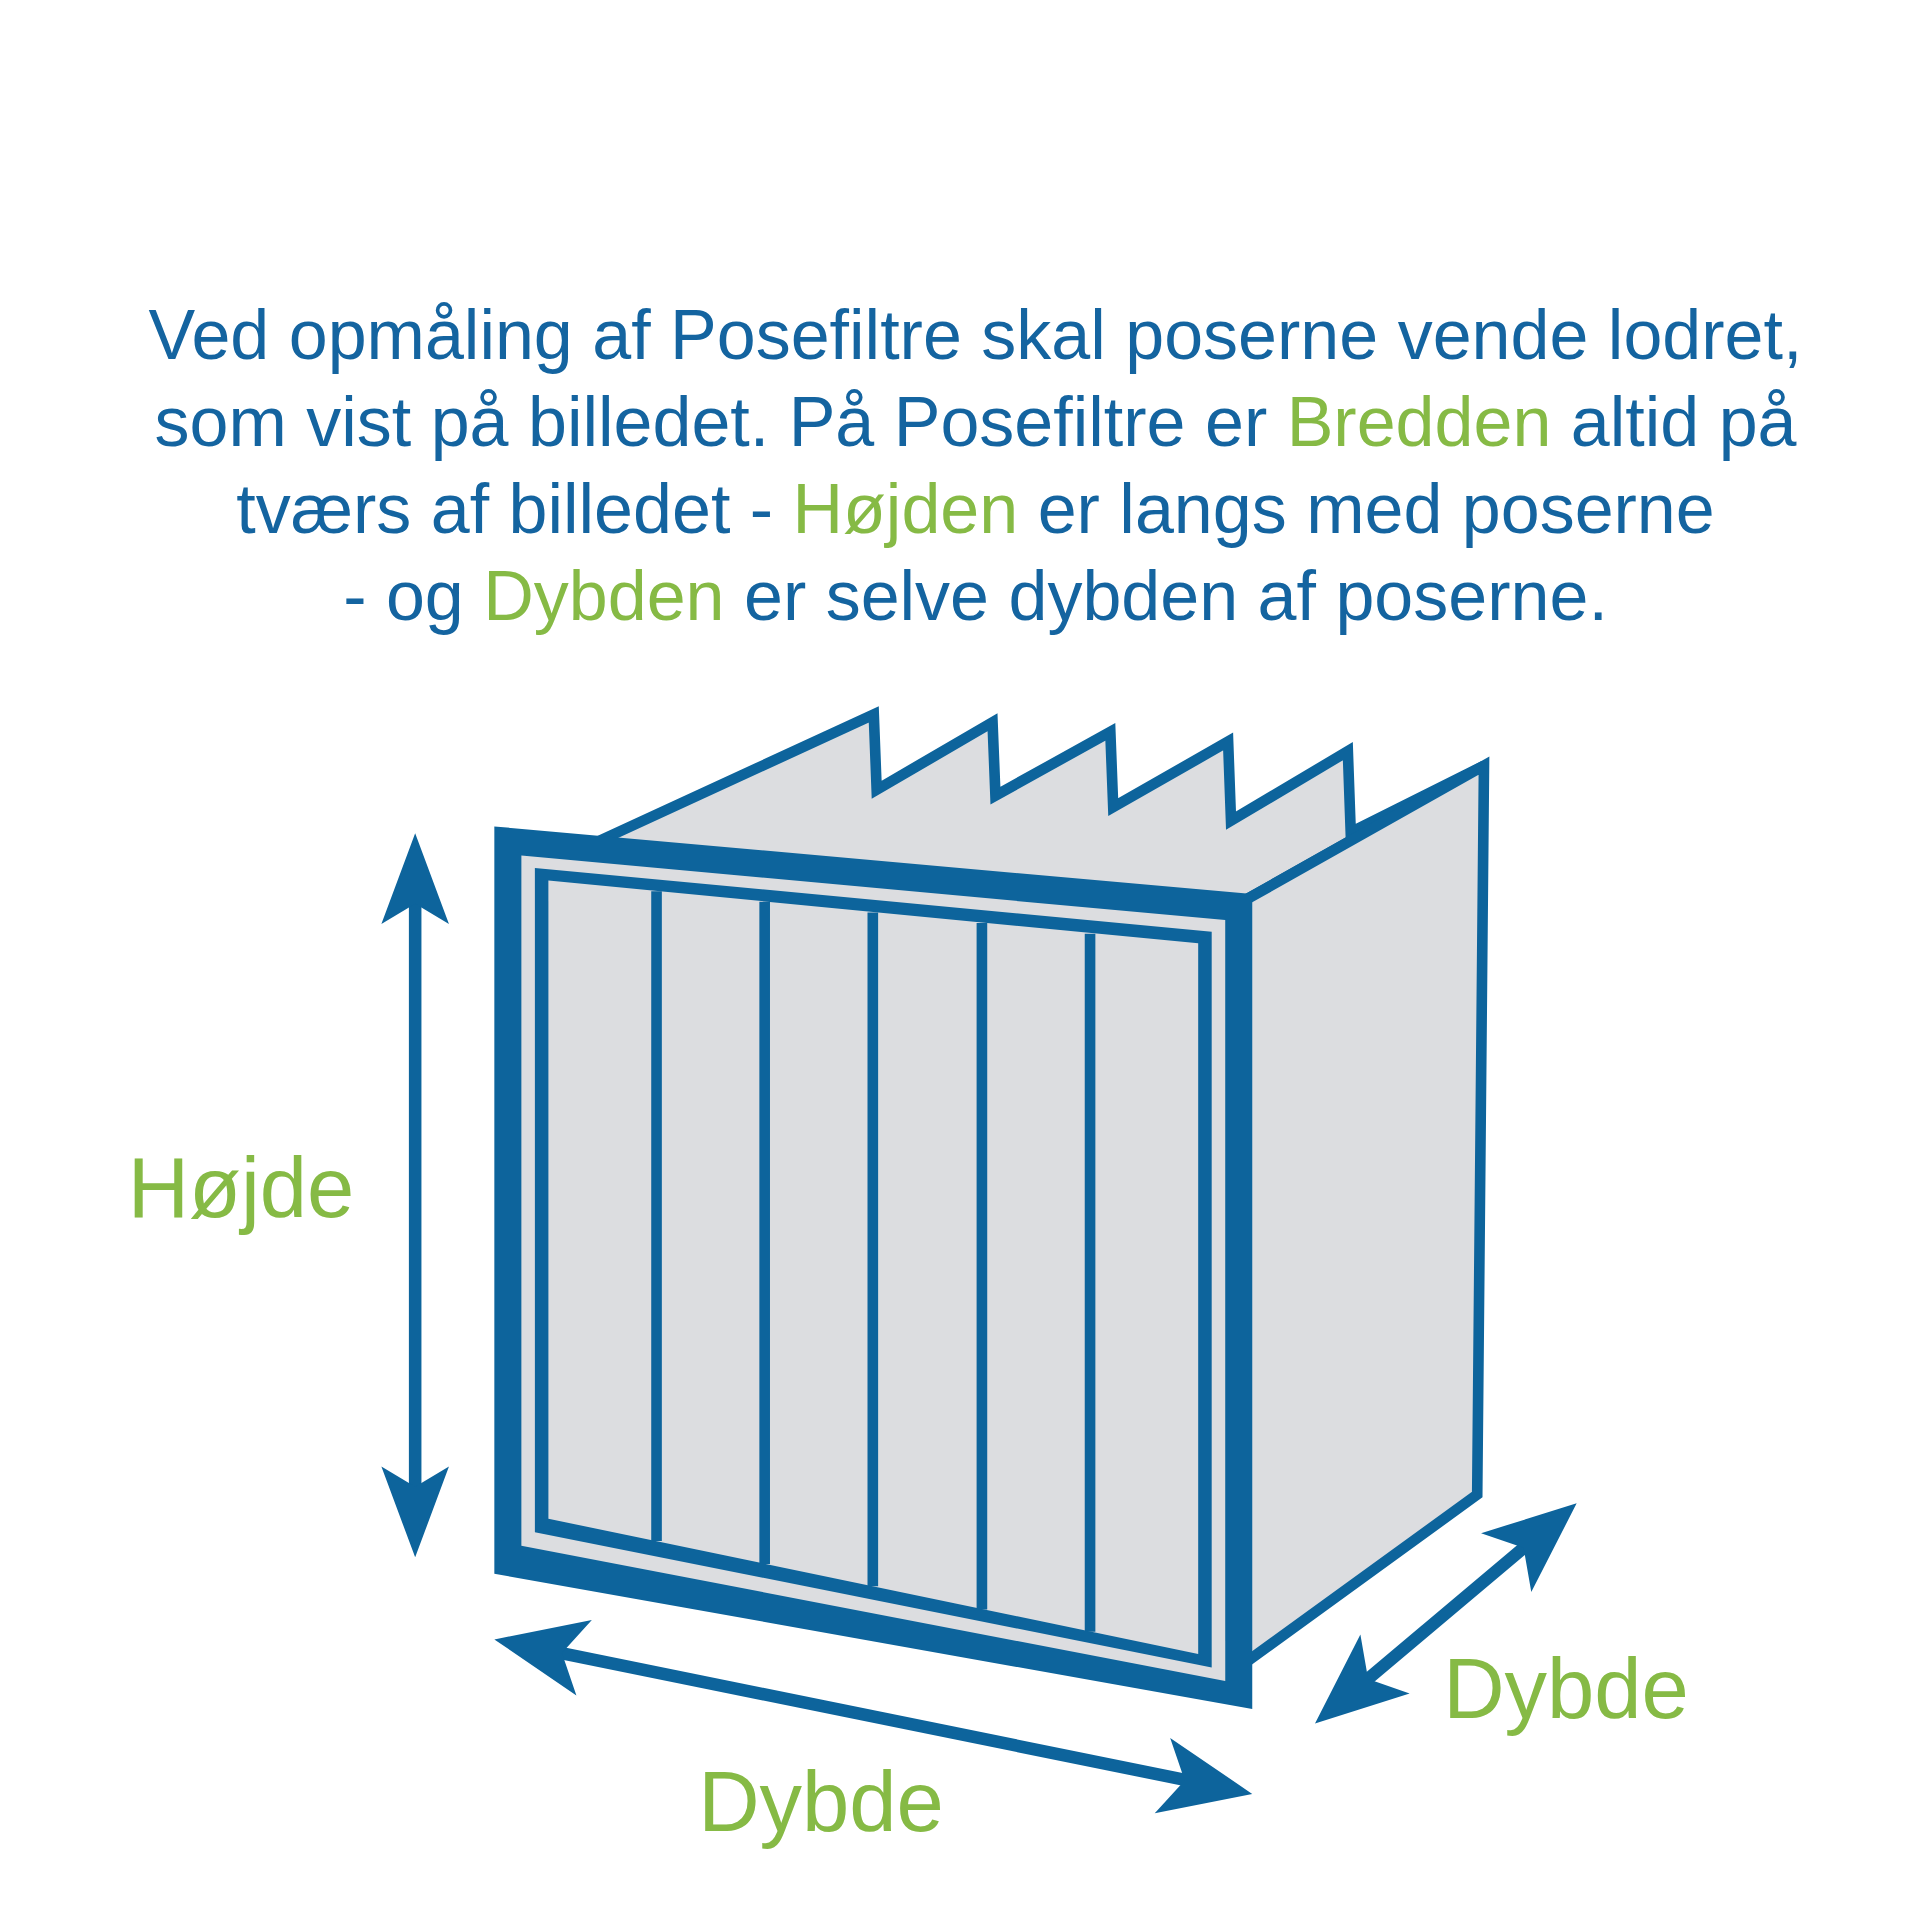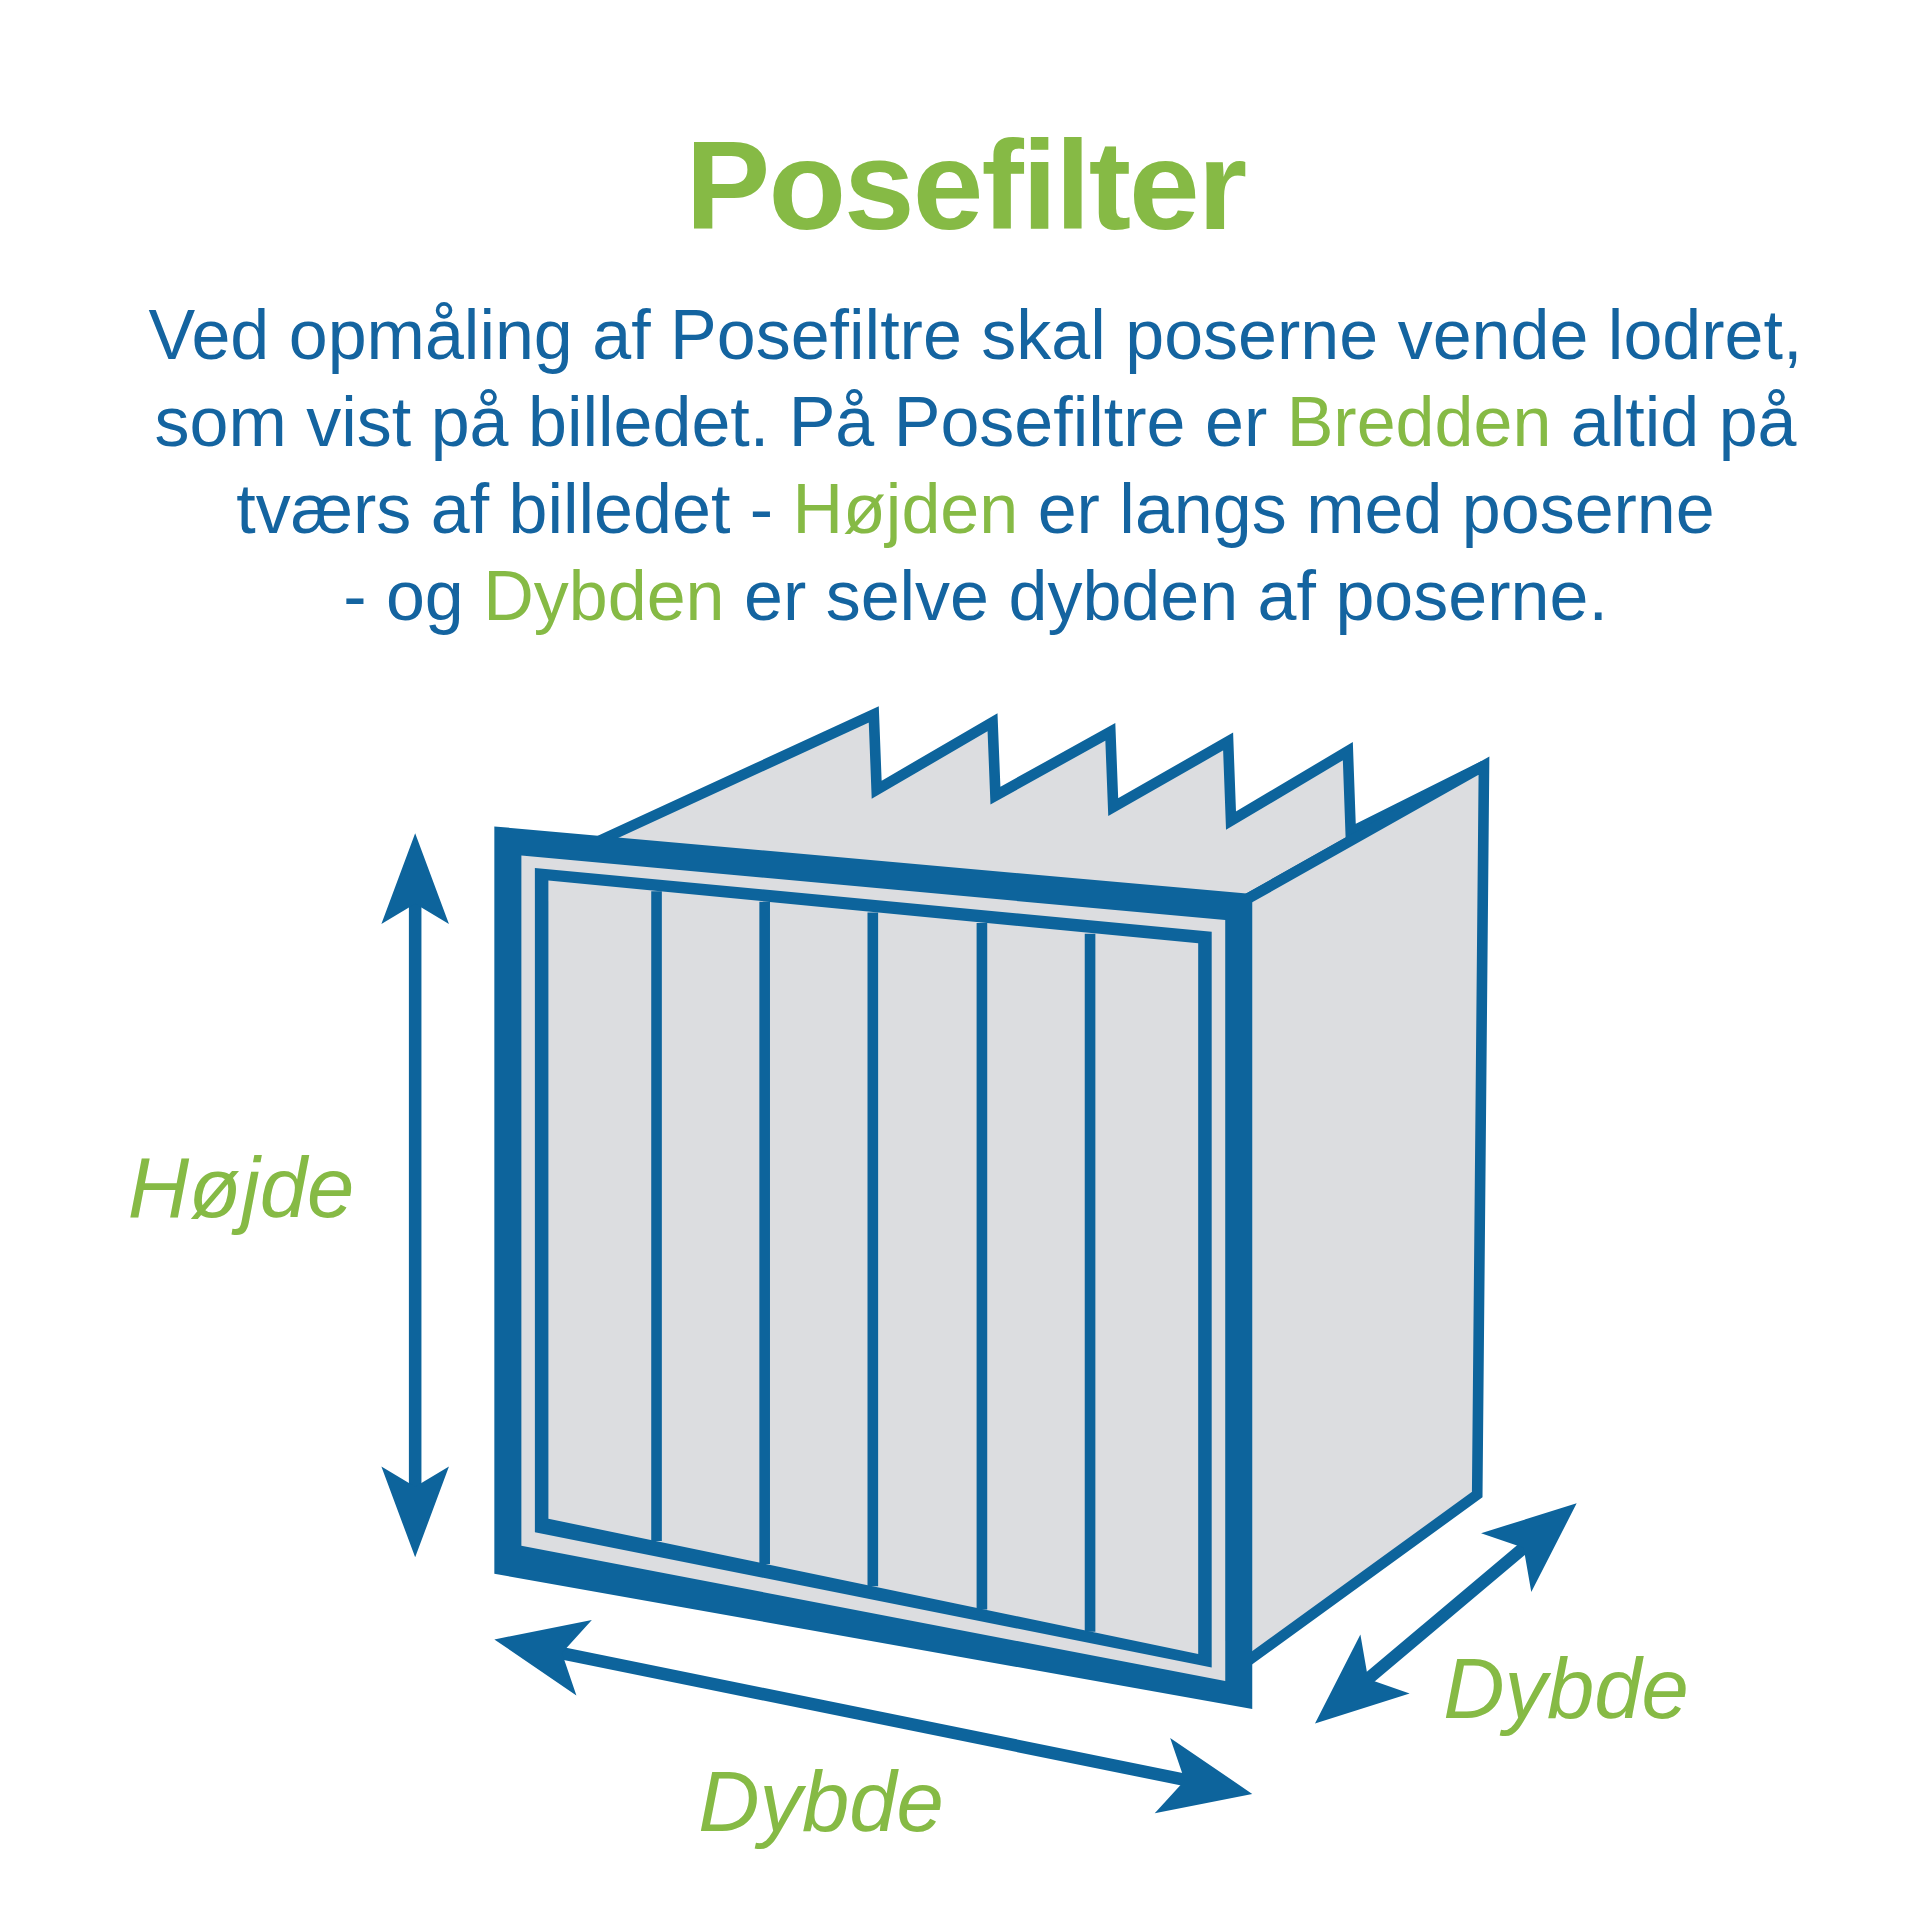--- a/index.html
+++ b/index.html
@@ -33,21 +33,20 @@
     margin-left:20px;
   }
   .intro .hl{color:var(--green);}
   .dim-label{
     position:absolute;
     font-size:85px;line-height:85px;
     color:var(--green);
     text-align:center;
     transform:translateX(-50%);
     white-space:nowrap;
-    font-style:italic;
   }
   .lbl-height{left:241px;top:1145px;}
   .lbl-width{left:821px;top:1759px;}
   .lbl-depth{left:1566px;top:1646px;}
   .bag{fill:var(--gray);stroke:var(--blue);stroke-width:11;stroke-linejoin:miter;}
   .frame-blue{fill:var(--blue);stroke:none;}
   .frame-gray{fill:var(--gray);stroke:none;}
   .divider{stroke:var(--blue);stroke-width:11;stroke-linecap:butt;}
   .arrow-shaft{stroke:var(--blue);stroke-width:13;stroke-linecap:butt;}
   .arrow-head{fill:var(--blue);stroke:none;}
@@ -86,21 +85,20 @@
       <polygon class="arrow-head" points="1297,1858 1196,1878 1227,1844 1212,1800"></polygon>
     </g>
 
     <g>
       <line class="arrow-shaft" x1="1406" y1="1748" x2="1589" y2="1594"></line>
       <polygon class="arrow-head" points="1362,1785 1460,1754 1417,1739 1409,1693"></polygon>
       <polygon class="arrow-head" points="1633,1557 1534,1588 1578,1603 1586,1649"></polygon>
     </g>
   </svg>
 
-  <h1 class="page-title">Posefilter</h1>
 
   <div class="intro">
     <div class="line"><span>Ved opmåling af Posefiltre skal poserne vende lodret,</span><span class="hl"></span><span></span></div>
     <div class="line"><span>som vist på billedet. På Posefiltre er </span><span class="hl">Bredden</span><span> altid på</span></div>
     <div class="line"><span>tværs af billedet - </span><span class="hl">Højden</span><span> er langs med poserne</span></div>
     <div class="line"><span>- og </span><span class="hl">Dybden</span><span> er selve dybden af poserne.</span></div>
   </div>
 
   <div class="dim-label lbl-height">Højde</div>
   <div class="dim-label lbl-width">Dybde</div>

